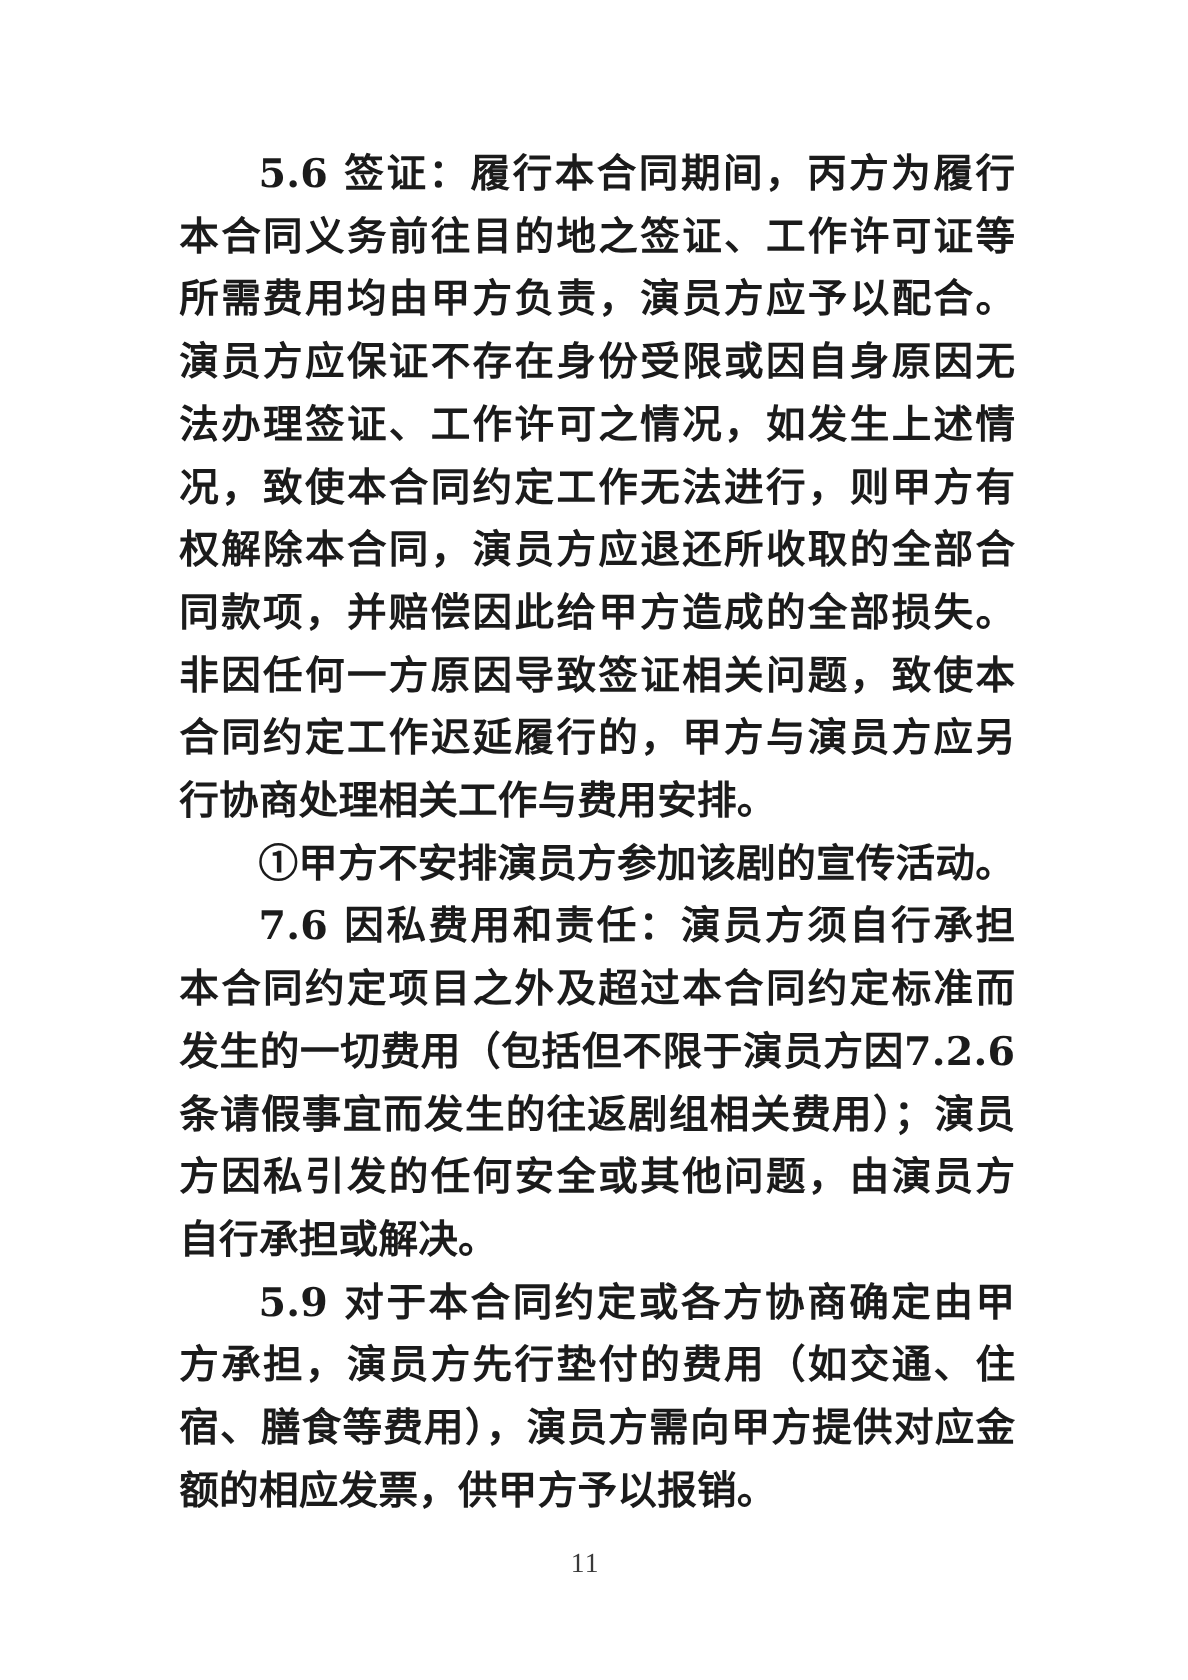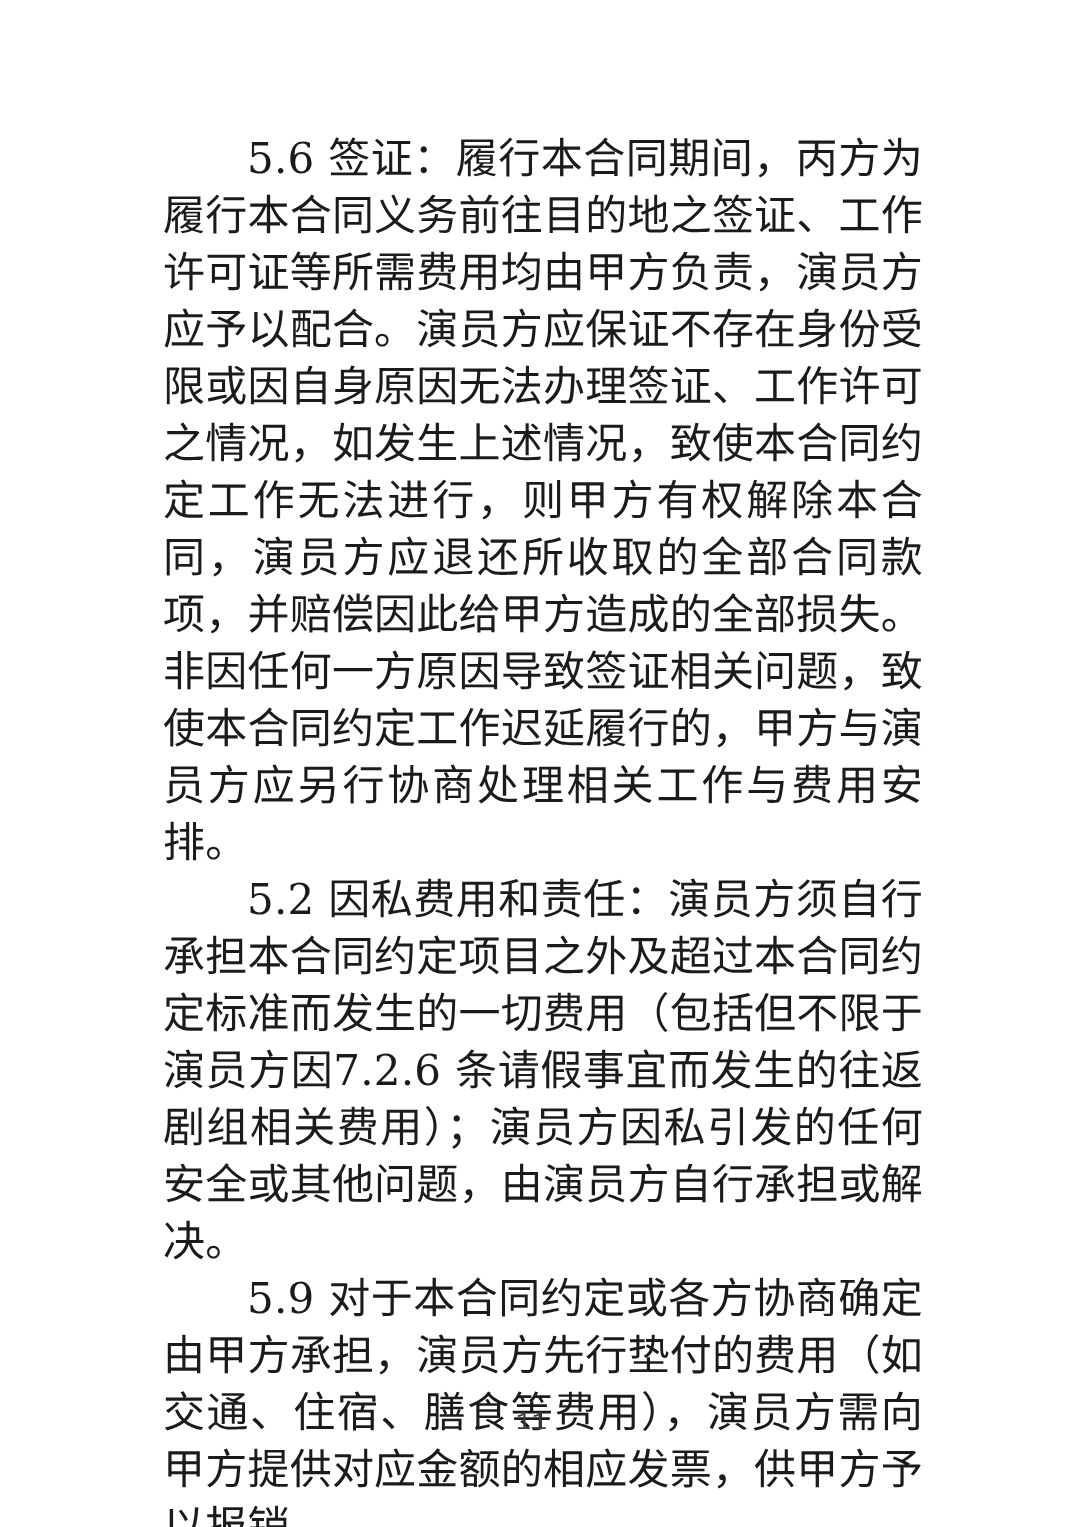--- a/index.html
+++ b/index.html
@@ -22,63 +22,64 @@
     overflow: hidden;
   }
   .content {
     position: absolute;
     left: 163px;
     top: 130px;
     width: 760px;
   }
   .para {
     margin: 0;
-    font-size: 42px;
+    font-size: 36px;
     line-height: 57px;
     text-align: justify;
     text-align-last: left;
     text-justify: inter-character;
     letter-spacing: 0.2px;
-    font-weight: 400;
+    font-weight: 700;
     color: #1b1b1b;
     -webkit-font-smoothing: antialiased;
   }
   .para.indent {
     text-indent: 2em;
   }
   
   .para.item {
     text-indent: 2em;
   }
   .page-number {
     position: absolute;
     left: 0;
     right: 16px;
     top: 1408px;
     text-align: center;
-    font-family: Liberation Mono, monospace;
+    font-family: Liberation Serif, serif;
     font-size: 25px;
     color: #3a3a3a;
     font-weight: 400;
     letter-spacing: 1px;
   }
 </style>
 </head>
 <body>
 
 <div class="page">
 
   <div class="content">
 
     <p class="para indent">5.6 签证：履行本合同期间，丙方为履行本合同义务前往目的地之签证、工作许可证等所需费用均由甲方负责，演员方应予以配合。演员方应保证不存在身份受限或因自身原因无法办理签证、工作许可之情况，如发生上述情况，致使本合同约定工作无法进行，则甲方有权解除本合同，演员方应退还所收取的全部合同款项，并赔偿因此给甲方造成的全部损失。非因任何一方原因导致签证相关问题，致使本合同约定工作迟延履行的，甲方与演员方应另行协商处理相关工作与费用安排。</p>
 
 
+    <p class="para item">①甲方不安排演员方参加该剧的宣传活动。</p>
 
 
-    <p class="para indent">5.2 因私费用和责任：演员方须自行承担本合同约定项目之外及超过本合同约定标准而发生的一切费用（包括但不限于演员方因7.2.6 条请假事宜而发生的往返剧组相关费用）；演员方因私引发的任何安全或其他问题，由演员方自行承担或解决。</p>
+    <p class="para indent">7.6 因私费用和责任：演员方须自行承担本合同约定项目之外及超过本合同约定标准而发生的一切费用（包括但不限于演员方因7.2.6 条请假事宜而发生的往返剧组相关费用）；演员方因私引发的任何安全或其他问题，由演员方自行承担或解决。</p>
 
     <p class="para indent">5.9 对于本合同约定或各方协商确定由甲方承担，演员方先行垫付的费用（如交通、住宿、膳食等费用），演员方需向甲方提供对应金额的相应发票，供甲方予以报销。</p>
 
   </div>
 
   <div class="page-number">11</div>
 
 </div>
 
 </body></html>

